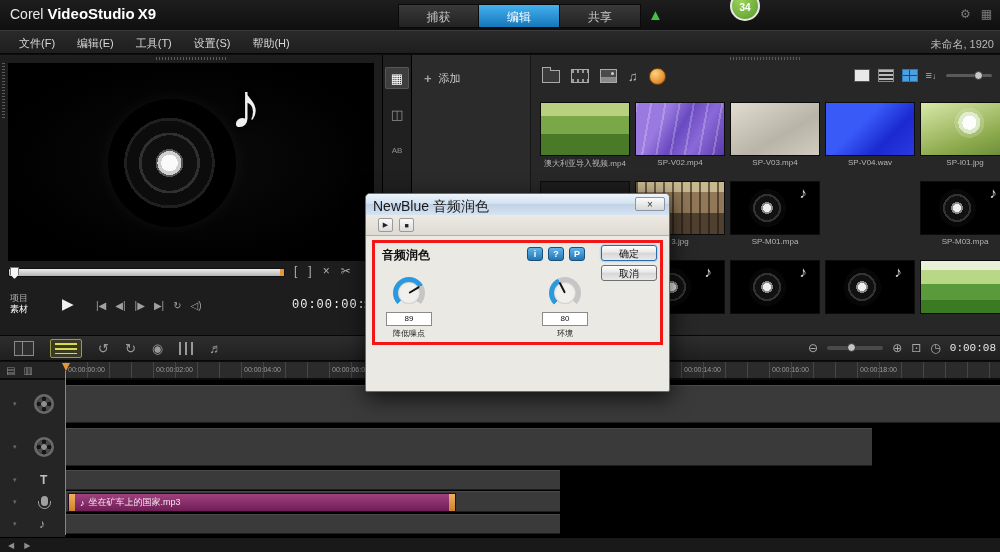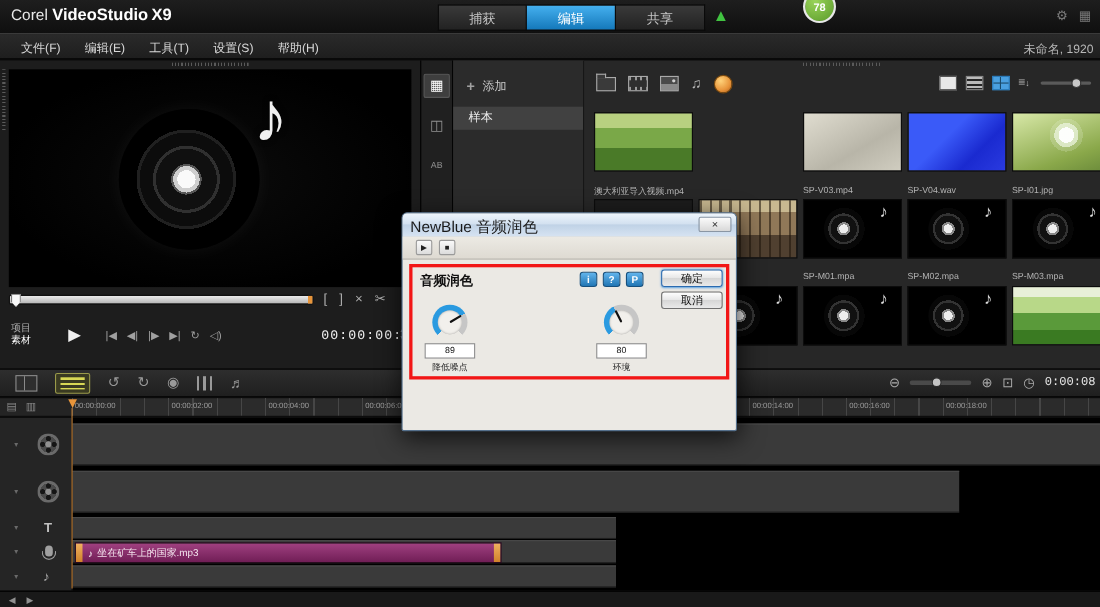--- a/index.html
+++ b/index.html
@@ -103,21 +103,21 @@
   .k-view-grid{width:14px;height:11px;border:1px solid #2a7ab8;background-color:#4aa0e0;
     background-image:linear-gradient(#1a4a6a,#1a4a6a),linear-gradient(#1a4a6a,#1a4a6a);
     background-size:100% 1px,1px 100%;background-position:0 5px,6px 0;background-repeat:no-repeat;}
   .k-sort{color:#b8b8b8;font-size:11px;line-height:11px;}
   .k-sort::before{content:"≡";}
   .k-sort::after{content:"↓";font-size:8px;}
 
   #thumbs{position:absolute;left:0;top:0;width:470px;height:280px;}
   .thumb-cell{position:absolute;width:90px;}
   .thumb-img{width:88px;height:52px;border:1px solid #0c0c0c;position:relative;}
-  .thumb-label{width:90px;font-size:8px;color:#b4b4b4;text-align:left;margin-top:12px;
+  .thumb-label{width:90px;font-size:8px;color:#b4b4b4;text-align:center;margin-top:2px;
     white-space:nowrap;overflow:hidden;}
   .k-grass{background:linear-gradient(180deg,#b8d080 0 25%,#7aa848 25% 60%,#4a7a28 60%);}
   .k-purple{background:repeating-linear-gradient(100deg,rgba(255,255,255,.22) 0 2px,transparent 2px 14px),
     linear-gradient(120deg,#9a7ae0 0 30%,#6a4ac0 50%,#8a6ad8 70%,#5a3aa8);}
   .k-paper{background:linear-gradient(150deg,#e0ddd0,#b8b5a8 60%,#d0cdc0);}
   .k-blue{background:linear-gradient(135deg,#3a5af8 0 40%,#1a2ad0 70%,#2a3ae0);}
   .k-dandelion{background:radial-gradient(circle at 55% 38%,rgba(255,255,255,.98) 0 7px,rgba(240,248,230,.75) 7px 11px,rgba(240,248,230,.2) 11px 15px,transparent 15px),
     linear-gradient(160deg,#d8e8a8,#8aa84a 70%,#6a8a3a);}
   .k-trees{background:repeating-linear-gradient(90deg,rgba(30,20,10,.55) 0 2px,transparent 2px 9px),
     linear-gradient(180deg,#c8b890 0 20%,#907858 20% 60%,#504030 60%);}
@@ -233,21 +233,21 @@
   <div id="header">
     <div class="logo">
       <span class="lg-brand">Corel</span><span class="lg-prod">VideoStudio</span><span class="lg-ver">X9</span>
     </div>
     <div id="tabs">
         <div class="tab">捕获</div>
         <div class="tab active">编辑</div>
         <div class="tab">共享</div>
       </div>
     <span id="upgrade-arrow">▲</span>
-    <div id="badge"><span>78</span></div>
+    <div id="badge"><span>34</span></div>
     <div id="topright">
         <span class="tr-icon">⚙</span>
         <span class="tr-icon">▦</span>
       </div>
   </div>
 
   <div id="menubar">
     <div id="menu-items">
         <span class="menu-item">文件(F)</span>
         <span class="menu-item">编辑(E)</span>
@@ -300,21 +300,20 @@
       <div class="tool-btn">◫</div>
       <div class="tool-btn txt">AB</div>
     </div>
 
   <div id="library">
     <div id="libleft">
       <div id="add-row">
         <span class="plus">+</span>
         <span>添加</span>
       </div>
-      <div id="sample-row">样本</div>
     </div>
     <div id="libmain">
       <div class="grip"></div>
       <div id="lib-tools-left">
           <div class="lt-icon k-folder"></div>
           <div class="lt-icon k-film"></div>
           <div class="lt-icon k-photo"></div>
           <div class="lt-icon k-note"></div>
           <div class="lt-icon k-globe"></div>
         </div>
@@ -325,20 +324,24 @@
           <div class="lt-icon k-sort"></div>
         </div>
       <div id="thumb-slider">
           <div class="handle"></div>
         </div>
       <div id="thumbs">
           <div class="thumb-cell" style="left: 10px; top: 47px;">
             <div class="thumb-img k-grass"></div>
             <div class="thumb-label">澳大利亚导入视频.mp4</div>
           </div>
+          <div class="thumb-cell" style="left: 105px; top: 47px;">
+            <div class="thumb-img k-purple"></div>
+            <div class="thumb-label">SP-V02.mp4</div>
+          </div>
           <div class="thumb-cell" style="left: 200px; top: 47px;">
             <div class="thumb-img k-paper"></div>
             <div class="thumb-label">SP-V03.mp4</div>
           </div>
           <div class="thumb-cell" style="left: 295px; top: 47px;">
             <div class="thumb-img k-blue"></div>
             <div class="thumb-label">SP-V04.wav</div>
           </div>
           <div class="thumb-cell" style="left: 390px; top: 47px;">
             <div class="thumb-img k-dandelion"></div>
@@ -348,24 +351,20 @@
             <div class="thumb-img k-dark"></div>
             <div class="thumb-label"></div>
           </div>
           <div class="thumb-cell" style="left: 105px; top: 126px;">
             <div class="thumb-img k-trees"></div>
             <div class="thumb-label">3.jpg</div>
           </div>
           <div class="thumb-cell" style="left: 200px; top: 126px;">
             <div class="thumb-img k-speaker"></div>
             <div class="thumb-label">SP-M01.mpa</div>
-          </div>
-          <div class="thumb-cell" style="left: 295px; top: 126px;">
-            <div class="thumb-img k-speaker"></div>
-            <div class="thumb-label">SP-M02.mpa</div>
           </div>
           <div class="thumb-cell" style="left: 390px; top: 126px;">
             <div class="thumb-img k-speaker"></div>
             <div class="thumb-label">SP-M03.mpa</div>
           </div>
           <div class="thumb-cell" style="left: 10px; top: 205px;">
             <div class="thumb-img k-dark"></div>
             <div class="thumb-label"></div>
           </div>
           <div class="thumb-cell" style="left: 105px; top: 205px;">

